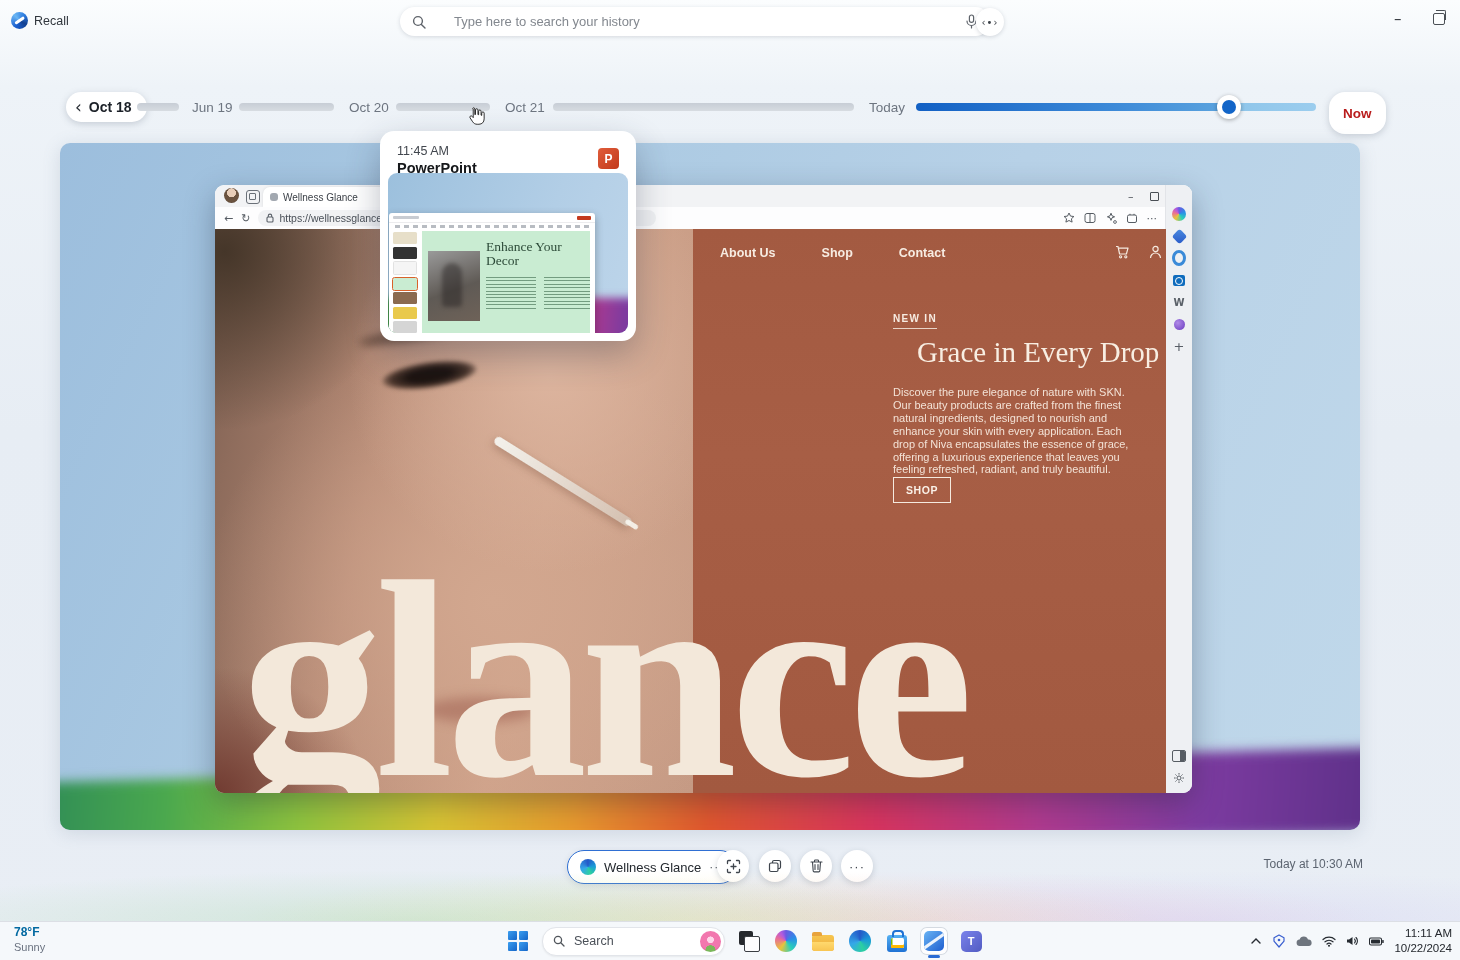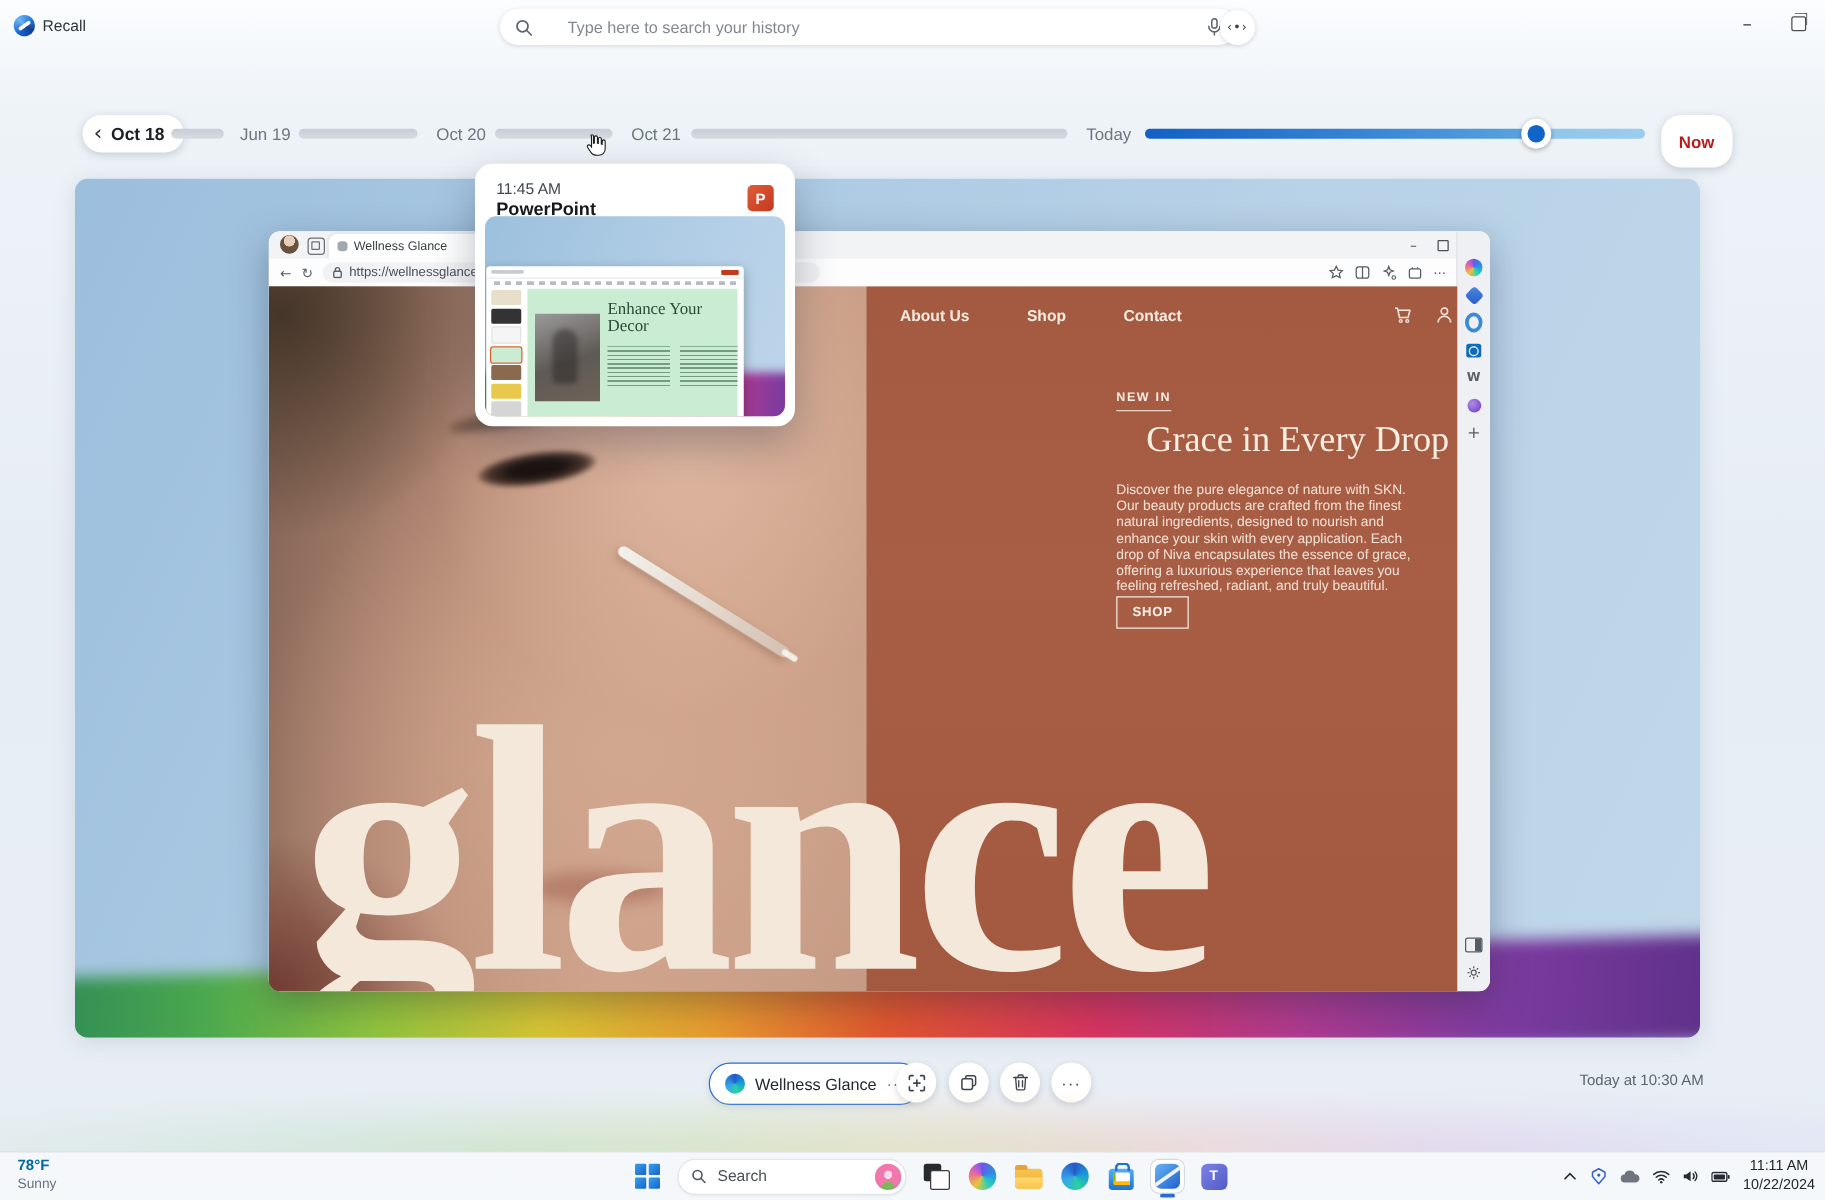--- a/index.html
+++ b/index.html
@@ -204,21 +204,21 @@
   .store::before{content:"";position:absolute;left:5px;top:-5px;width:8px;height:5px;border:2px solid #1f72d4;border-bottom:none;border-radius:4px 4px 0 0;}
   .store::after{content:"";position:absolute;left:3.5px;top:3px;width:13px;height:10px;background:#fff;border-radius:1.5px;
     box-shadow:inset 0 -3px 0 #ffb900, inset 4.5px 0 0 -3px #7fba00;}
   .recall-active{background:rgba(255,255,255,.85);border-radius:6px;box-shadow:0 0 0 1px rgba(208,214,222,.9);}
   .recall-ic{width:20px;height:20px;border-radius:5px;background:linear-gradient(135deg,#6ab4f4,#1f5fd0);position:relative;overflow:hidden;}
   .recall-ic::after{content:"";position:absolute;left:-2px;top:8px;width:26px;height:3px;background:rgba(255,255,255,.9);transform:rotate(-35deg);}
   .run-bar{position:absolute;left:50%;bottom:-4px;transform:translateX(-50%);width:12px;height:3px;border-radius:2px;background:#2a6bd4;}
   .teams{width:21px;height:21px;border-radius:5px;background:linear-gradient(135deg,#7b83eb,#515bc2);
     color:#fff;font-size:11px;font-weight:700;display:flex;align-items:center;justify-content:center;}
   .tray{position:absolute;right:76px;top:0;height:38px;display:flex;align-items:center;gap:10px;}
-  .clock{position:absolute;right:8px;top:4px;text-align:center;font-size:11.5px;line-height:14.5px;color:#23272d;}
+  .clock{position:absolute;right:8px;top:4px;text-align:right;font-size:11.5px;line-height:14.5px;color:#23272d;}
 
   .cursor{left:466px;top:104px;z-index:9;pointer-events:none;}
   svg{display:block;}
 </style>
 </head>
 <body>
 
 <div id="screen">
 
   <div class="abs recall-logo"></div>

